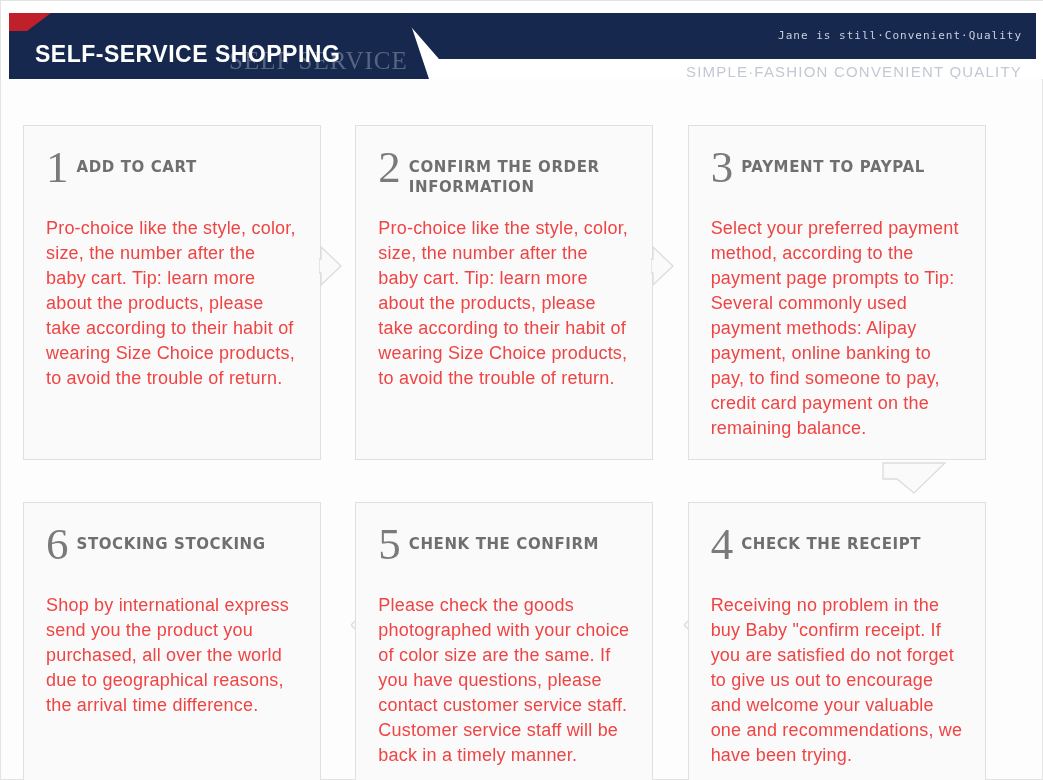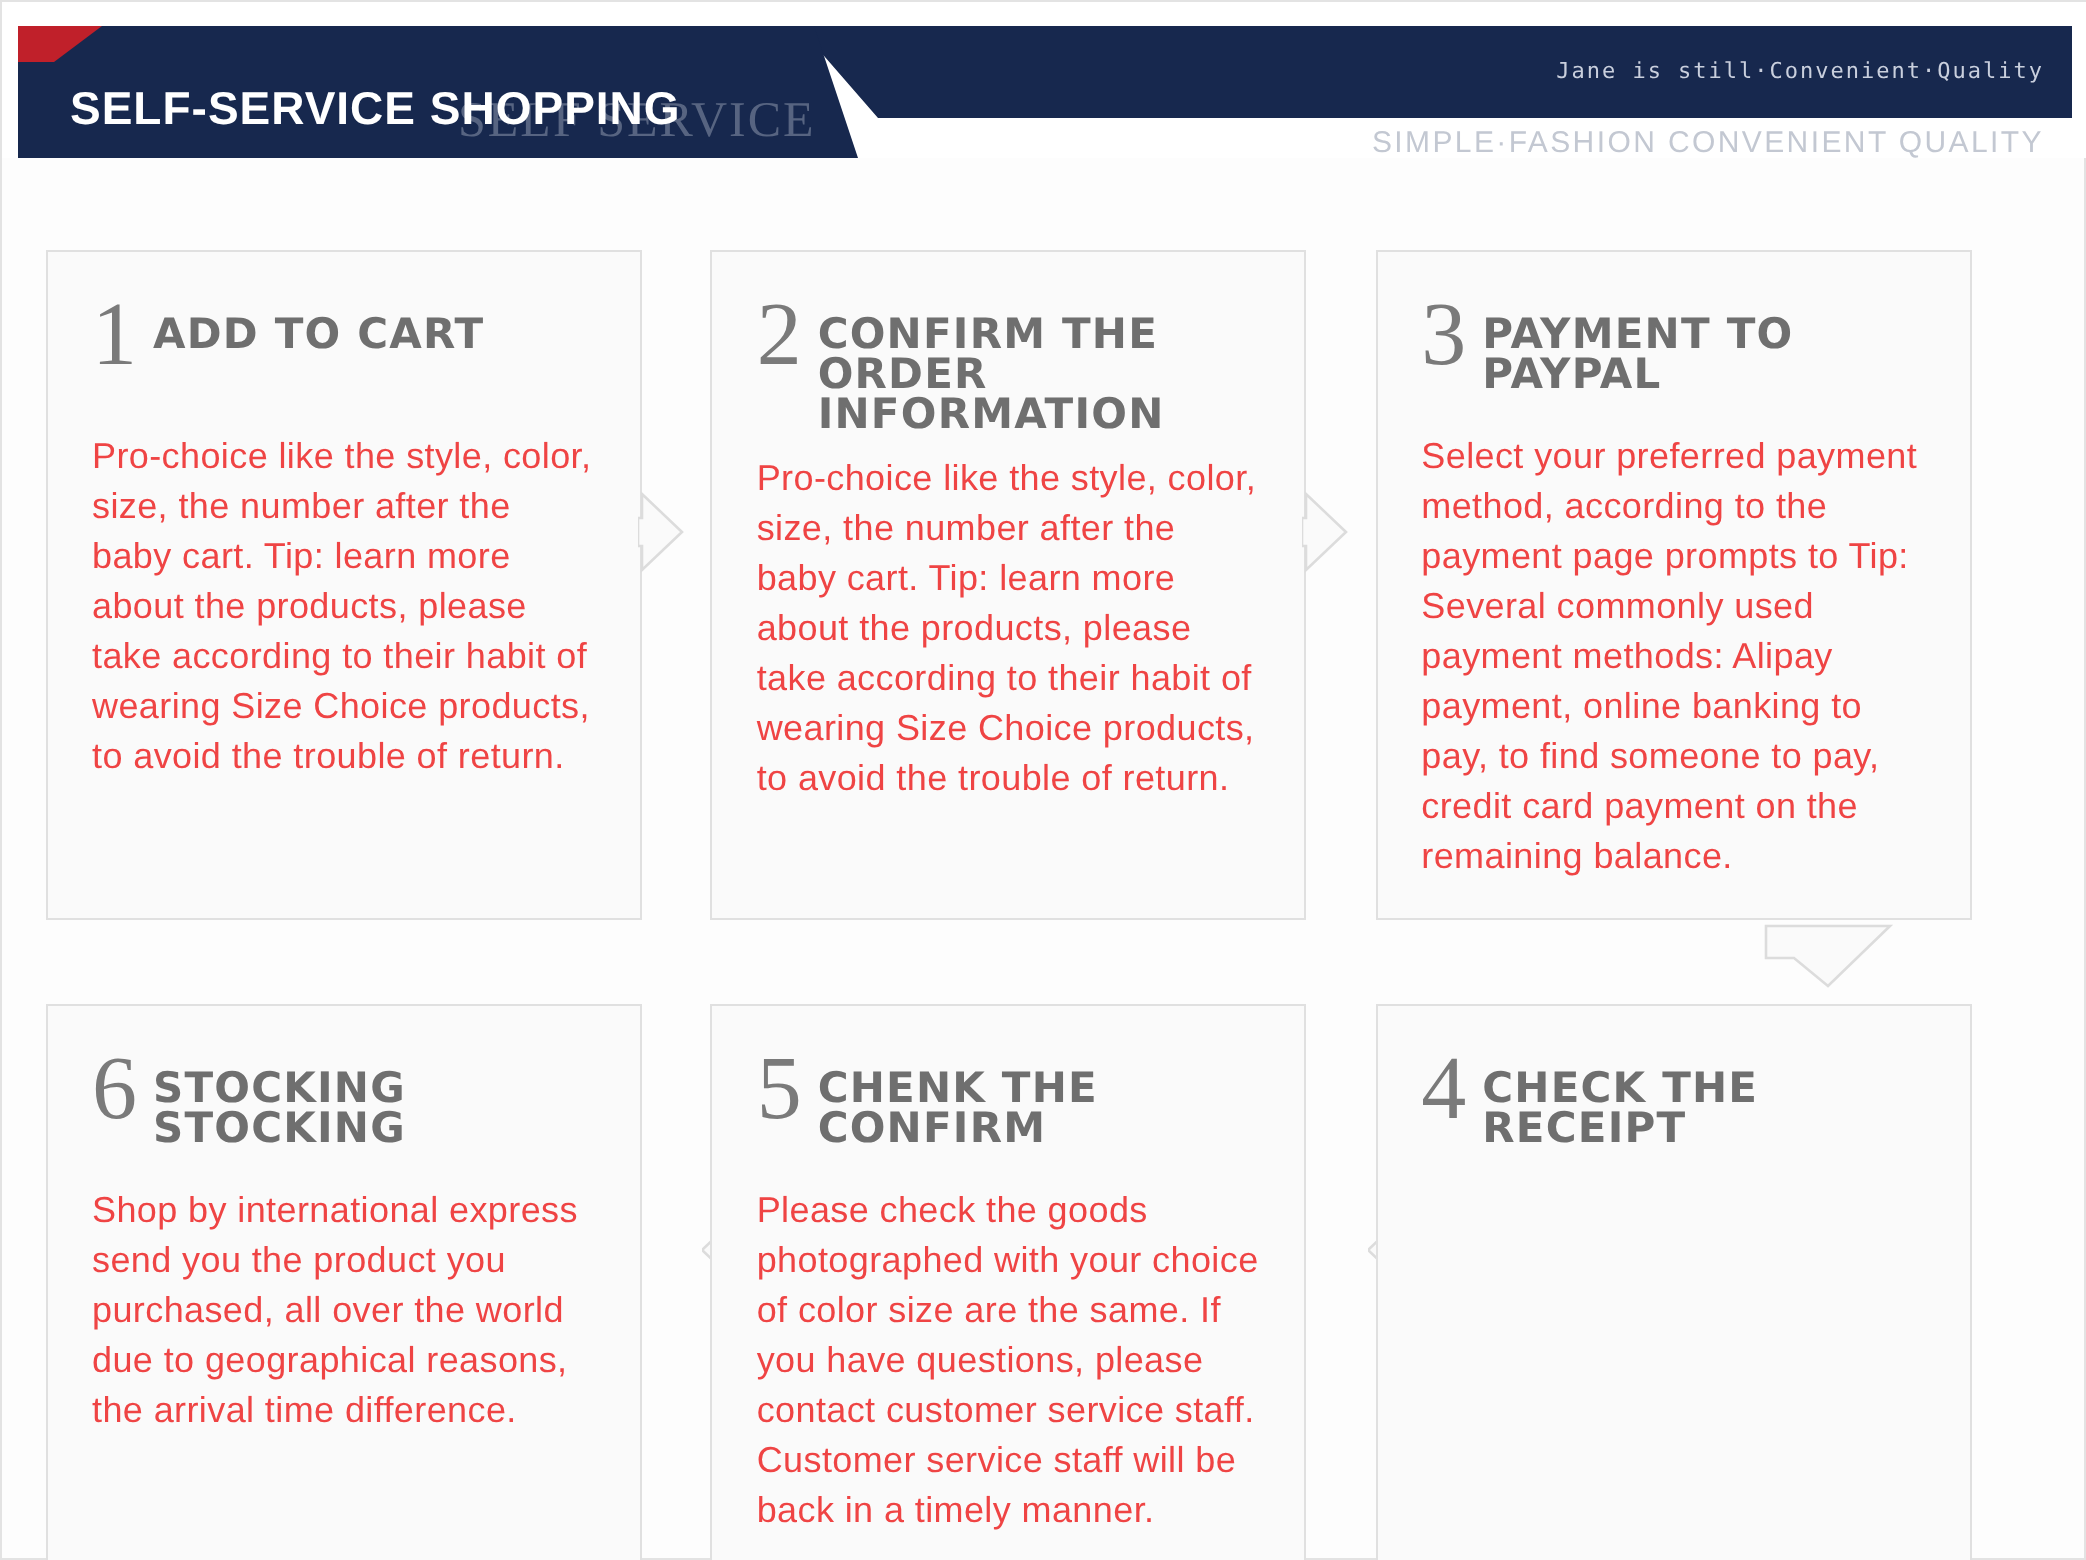--- a/index.html
+++ b/index.html
@@ -142,21 +142,21 @@
   .card-num {
     font-size: 45px;
     line-height: 38px;
     color: #7a7a7a;
     font-family: "Liberation Serif", serif;
     font-weight: normal;
   }
   .card-title {
     padding-top: 9px;
     color: #6f6f6f;
-    font-size: 21px;
+    font-size: 15px;
     font-weight: bold;
     letter-spacing: 0.6px;
     line-height: 20px;
     font-family: "DejaVu Sans", sans-serif;
   }
   .card-body {
     margin-top: 10px;
     color: #ef4444;
     font-size: 18px;
     line-height: 25px;
@@ -284,19 +284,20 @@
         <div class="arrow arrow-left">
           <svg width="40" height="46" viewBox="0 0 40 46">
             <polygon points="20,4 0,23 20,42 20,30 22,30 22,16 20,16" fill="#fafafa" stroke="#dcdcdc" stroke-width="1.3"></polygon>
           </svg>
         </div>
         <div class="card tall">
           <div class="card-head">
             <div class="card-num">4</div>
             <div class="card-title">CHECK THE RECEIPT</div>
           </div>
+          <div class="card-body">Receiving no problem in the buy Baby "confirm receipt. If you are satisfied do not forget to give us out to encourage and welcome your valuable one and recommendations, we have been trying.</div>
         </div>
       </div>
 
     </div>
 
   </div>
 </div>
 
 </body></html>

